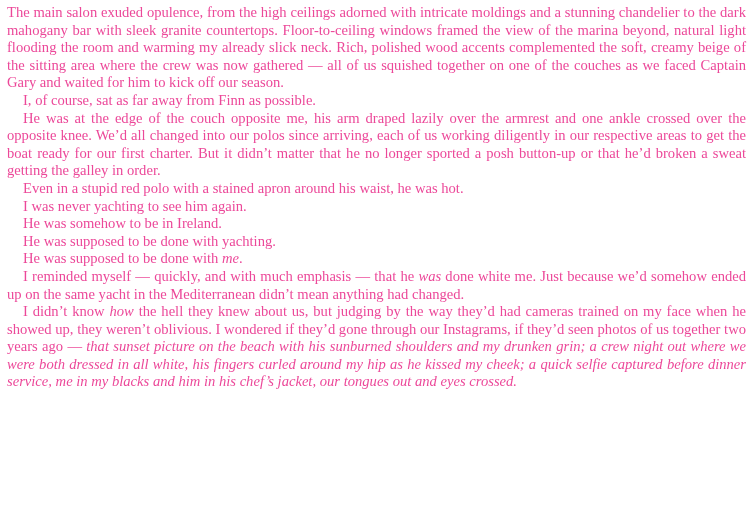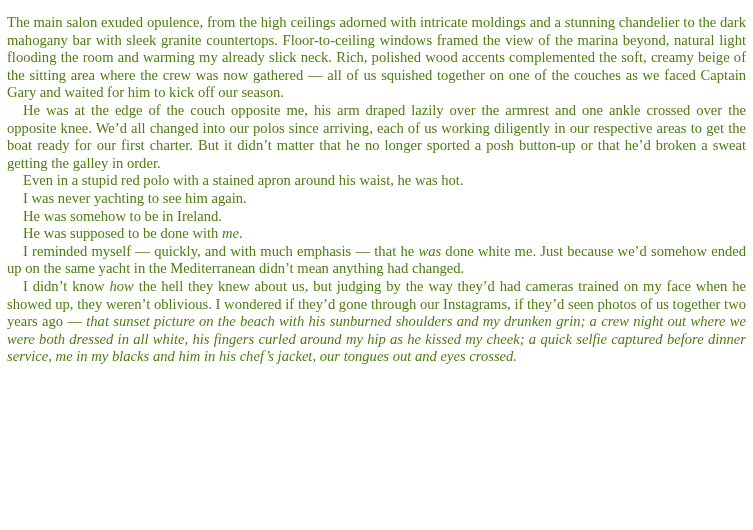--- a/index.html
+++ b/index.html
@@ -7,45 +7,47 @@
     padding: 0;
     background: #ffffff;
     width: 753px;
     height: 530px;
     overflow: hidden;
   }
   .page {
     box-sizing: border-box;
     width: 753px;
     height: 530px;
-    padding: 14px 7px 0 7px;
+    padding: 4px 7px 0 7px;
     font-family: "Liberation Serif", serif;
     font-size: 14.6px;
     line-height: 17.6px;
-    color: #4d7c0f;
+    color: #ec4899;
     background: #ffffff;
   }
   .para {
     margin: 0;
     text-align: justify;
     text-justify: inter-word;
   }
   .para.indent {
     text-indent: 16px;
   }
   .para em {
   }
 </style>
 </head>
 <body>
 
 <div class="page">
   <div>
       <p class="para"><span>The main salon exuded opulence, from the high ceilings adorned with intricate moldings and a stunning chandelier to the dark mahogany bar with sleek granite countertops. Floor-to-ceiling windows framed the view of the marina beyond, natural light flooding the room and warming my already slick neck. Rich, polished wood accents complemented the soft, creamy beige of the sitting area where the crew was now gathered — all of us squished together on one of the couches as we faced Captain Gary and waited for him to kick off our season.</span></p>
+      <p class="para indent"><span>I, of course, sat as far away from Finn as possible.</span></p>
       <p class="para indent"><span>He was at the edge of the couch opposite me, his arm draped lazily over the armrest and one ankle crossed over the opposite knee. We’d all changed into our polos since arriving, each of us working diligently in our respective areas to get the boat ready for our first charter. But it didn’t matter that he no longer sported a posh button-up or that he’d broken a sweat getting the galley in order.</span></p>
       <p class="para indent"><span>Even in a stupid red polo with a stained apron around his waist, he was hot.</span></p>
       <p class="para indent"><span>I was never yachting to see him again.</span></p>
       <p class="para indent"><span>He was somehow to be in Ireland.</span></p>
+      <p class="para indent"><span>He was supposed to be done with yachting.</span></p>
       <p class="para indent"><span>He was supposed to be done with </span><em>me</em><span>.</span></p>
       <p class="para indent"><span>I reminded myself — quickly, and with much emphasis — that he </span><em>was</em><span> done white me. Just because we’d somehow ended up on the same yacht in the Mediterranean didn’t mean anything had changed.</span></p>
       <p class="para indent"><span>I didn’t know </span><em>how</em><span> the hell they knew about us, but judging by the way they’d had cameras trained on my face when he showed up, they weren’t oblivious. I wondered if they’d gone through our Instagrams, if they’d seen photos of us together two years ago — </span><em>that sunset picture on the beach with his sunburned shoulders and my drunken grin; a crew night out where we were both dressed in all white, his fingers curled around my hip as he kissed my cheek; a quick selfie captured before dinner service, me in my blacks and him in his chef’s jacket, our tongues out and eyes crossed.</em></p>
     </div>
 </div>
 
 </body></html>

